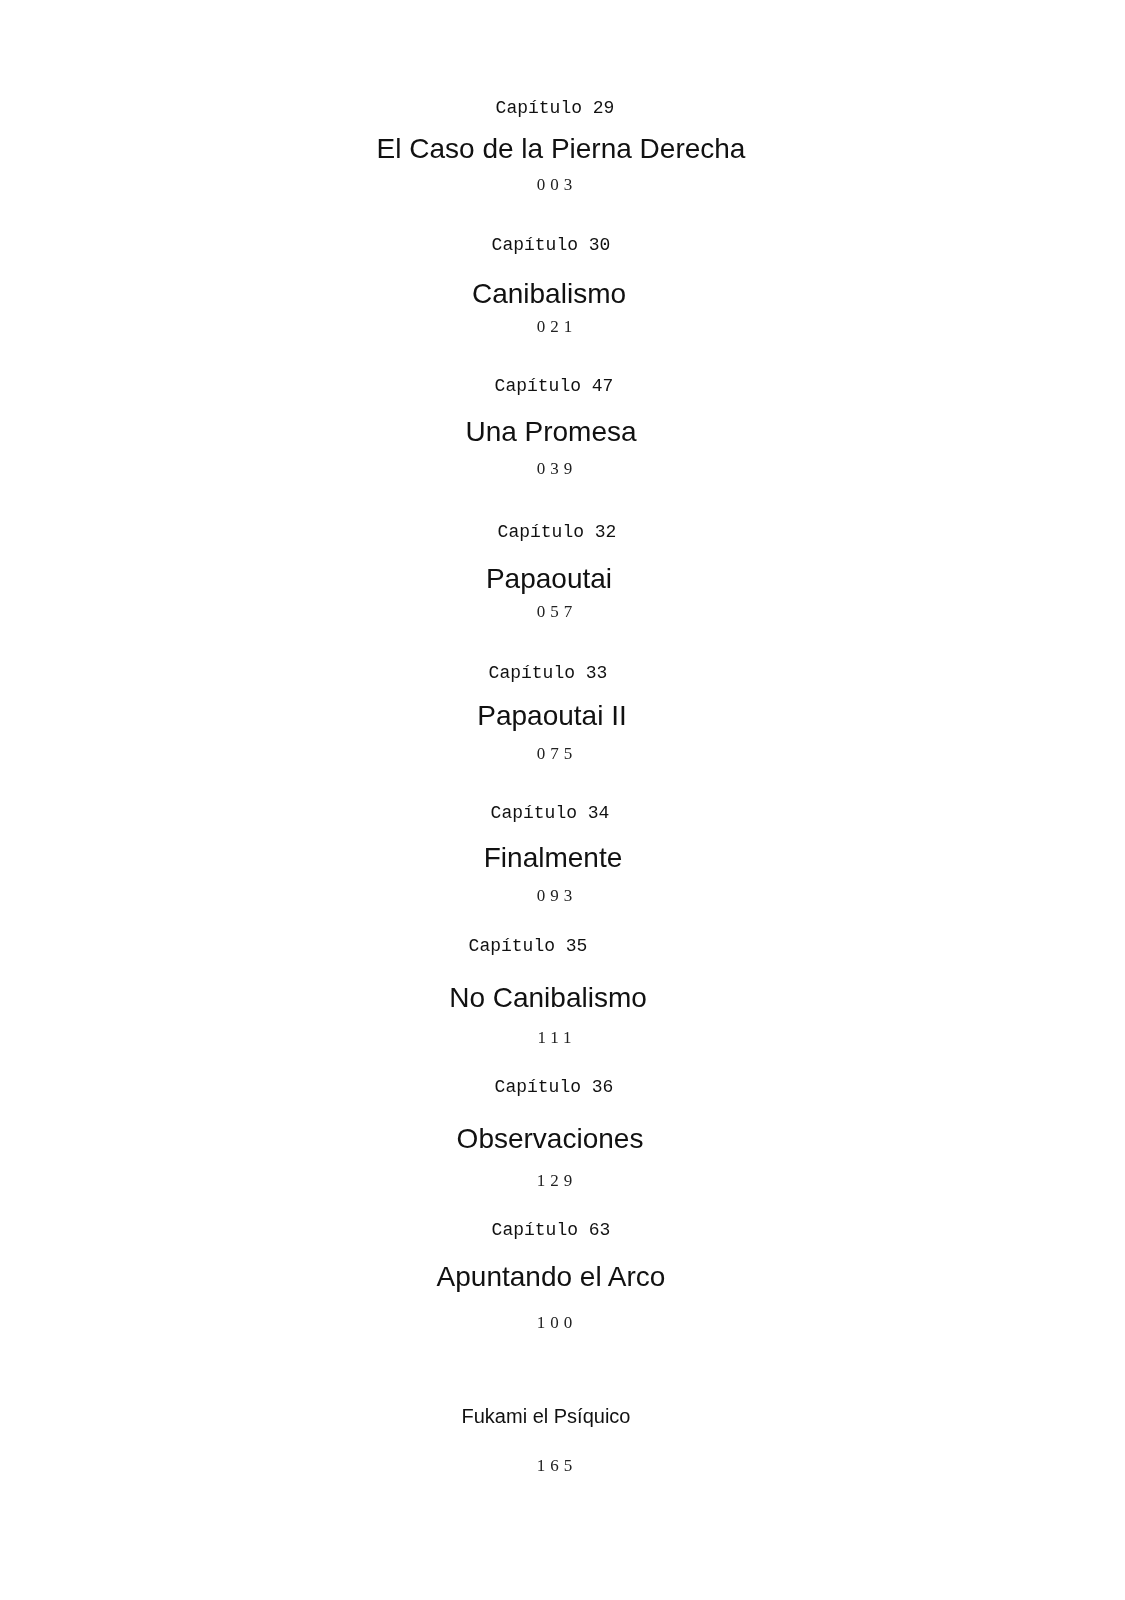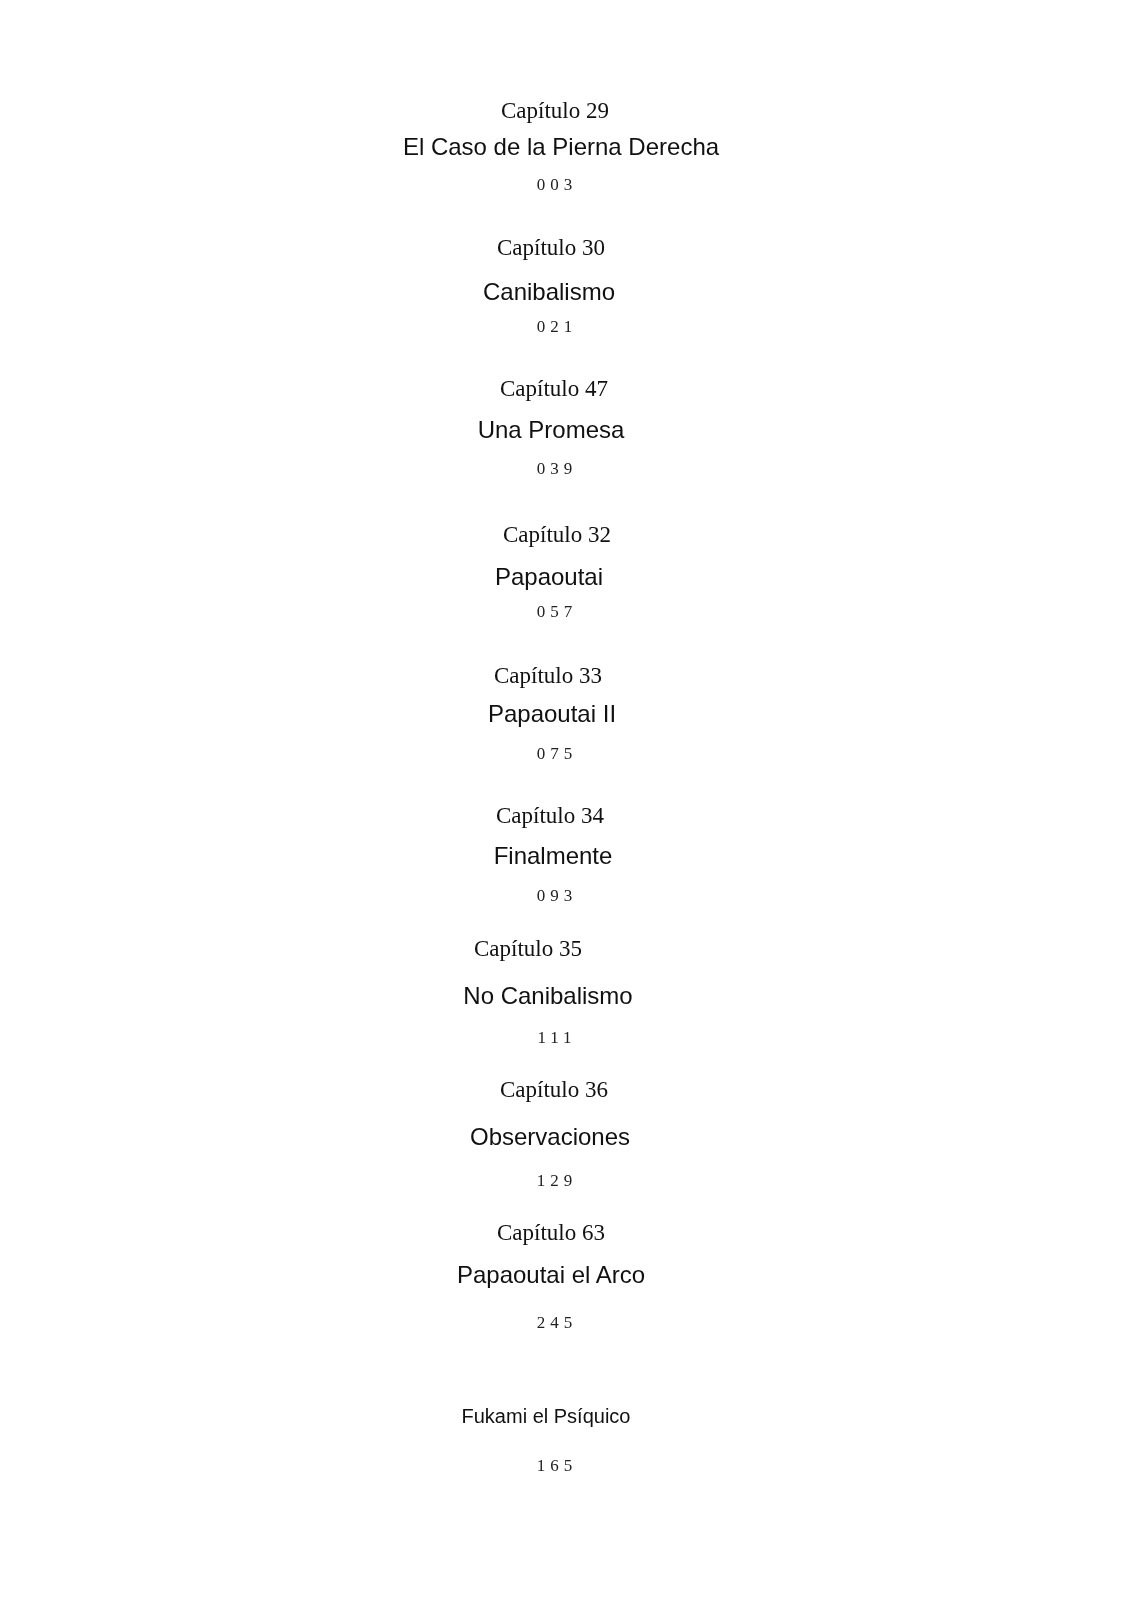--- a/index.html
+++ b/index.html
@@ -1,19 +1,19 @@
 <!DOCTYPE html>
 <html><head>
 <meta charset="utf-8">
 <style>
   html, body { margin: 0; padding: 0; background: #ffffff; }
   body { width: 1125px; height: 1600px; position: relative; overflow: hidden; color: #111; }
   .line { position: absolute; white-space: nowrap; transform: translateX(-50%); }
-  .chap { font-family: Liberation Serif, serif; font-size: 23px; }
-  .title { font-family: "Liberation Sans", sans-serif; font-size: 24px; }
+  .chap { font-family: Liberation Mono, monospace; font-size: 18px; }
+  .title { font-family: "Liberation Sans", sans-serif; font-size: 28px; }
   .page { font-family: "Liberation Serif", serif; font-size: 17px; font-weight: normal; letter-spacing: 5px; color: #222; }
 </style>
 </head>
 <body>
 
 <div>
 
   <div class="line chap" style="left:555px;top:98px">Capítulo 29</div>
   <div class="line title" style="left:561px;top:133px">El Caso de la Pierna Derecha</div>
   <div class="line page" style="left:557px;top:175px">003</div>
@@ -40,18 +40,18 @@
 
   <div class="line chap" style="left:528px;top:936px">Capítulo 35</div>
   <div class="line title" style="left:548px;top:982px">No Canibalismo</div>
   <div class="line page" style="left:557px;top:1028px">111</div>
 
   <div class="line chap" style="left:554px;top:1077px">Capítulo 36</div>
   <div class="line title" style="left:550px;top:1123px">Observaciones</div>
   <div class="line page" style="left:557px;top:1171px">129</div>
 
   <div class="line chap" style="left:551px;top:1220px">Capítulo 63</div>
-  <div class="line title" style="left:551px;top:1261px">Papaoutai el Arco</div>
-  <div class="line page" style="left:557px;top:1313px">245</div>
+  <div class="line title" style="left:551px;top:1261px">Apuntando el Arco</div>
+  <div class="line page" style="left:557px;top:1313px">100</div>
 
   <div class="line title" style="left:546px;top:1405px;font-size:20px">Fukami el Psíquico</div>
   <div class="line page" style="left:557px;top:1456px">165</div>
 </div>
 
 </body></html>

